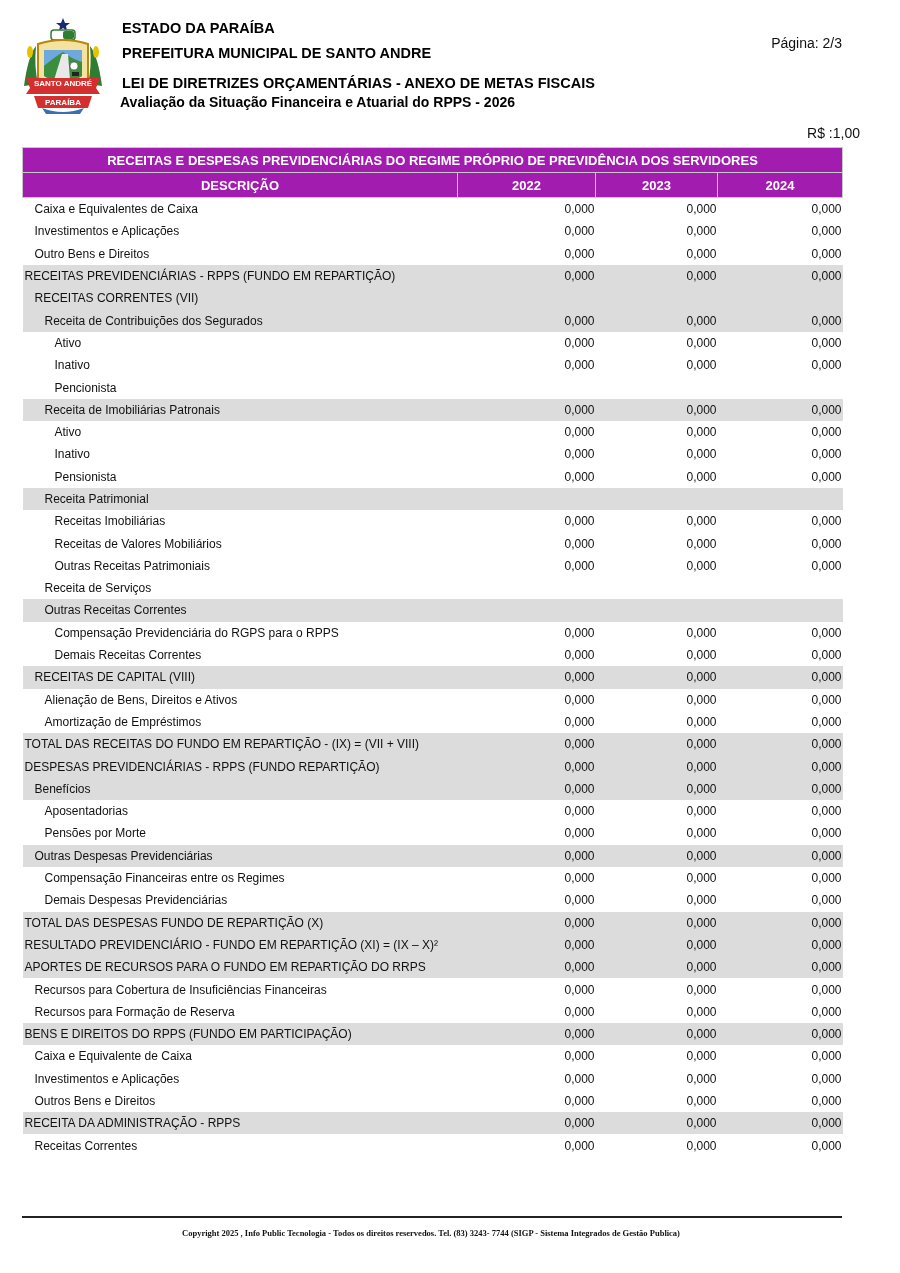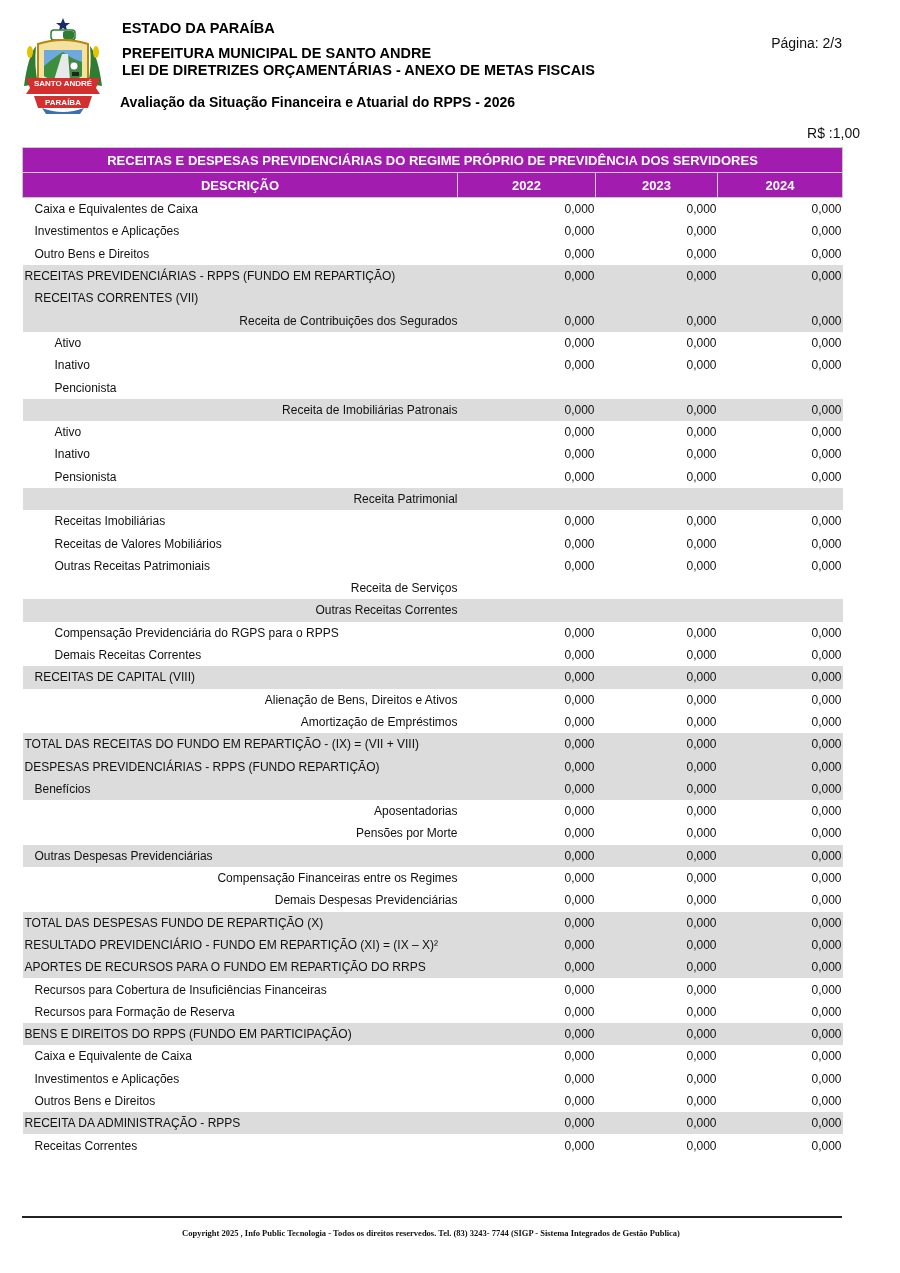--- a/index.html
+++ b/index.html
@@ -1,32 +1,32 @@
 <!DOCTYPE html>
 <html><head>
   <meta charset="utf-8">
   <style>
     html, body { margin: 0; padding: 0; background: #ffffff; }
     body { width: 900px; height: 1273px; position: relative; font-family: "Liberation Sans", sans-serif; color: #111; overflow: hidden; }
     .logo { position: absolute; left: 16px; top: 16px; width: 94px; height: 100px; }
     .hdr { position: absolute; left: 122px; font-weight: bold; font-size: 14.5px; color: #000; white-space: nowrap; }
     .hdr.l1 { top: 20px; }
     .hdr.l2 { top: 45px; }
-    .hdr.l3 { top: 62px; text-align: center; }
+    .hdr.l3 { top: 75px; text-align: center; }
     .hdr.l4 { top: 94px; left: 120px; font-size: 14px; text-align: right; }
     .page-num { position: absolute; right: 58px; top: 35px; font-size: 14px; }
     .currency { position: absolute; right: 40px; top: 125px; font-size: 14px; }
     table.main { position: absolute; left: 22px; top: 147px; width: 820px; border-collapse: collapse; table-layout: fixed; }
     table.main th { background: #a21caf; color: #fff; font-size: 13px; font-weight: bold; height: 24px; padding: 0; border: 1px solid #c8c8c8; text-align: center; }
     table.main td { font-size: 12px; height: 22.3px; padding: 0; white-space: nowrap; }
     table.main td.num { text-align: right; padding-right: 1px; }
     tr.shade td { background: #dcdcdc; }
     .lvl0 { padding-left: 2px !important; }
     .lvl1 { padding-left: 12px !important; }
-    .lvl2 { padding-left: 22px !important; text-align: right; }
+    .lvl2 { padding-left: 22px !important; }
     .lvl3 { padding-left: 32px !important; }
     .footer-rule { position: absolute; left: 22px; width: 820px; top: 1216px; height: 0; border-top: 2px solid #222; }
     .copyright { position: absolute; left: 0; width: 862px; top: 1228px; text-align: center; font-family: "Liberation Serif", serif; font-weight: bold; font-size: 8.5px; }
   </style>
 </head>
 <body>
 
 <div class="logo">
   <svg width="94" height="100" viewBox="0 0 94 100">
     <polygon points="47,2 49,7 54,7 50,10 51,15 47,12 43,15 44,10 40,7 45,7" fill="#1a2a6e"></polygon>

